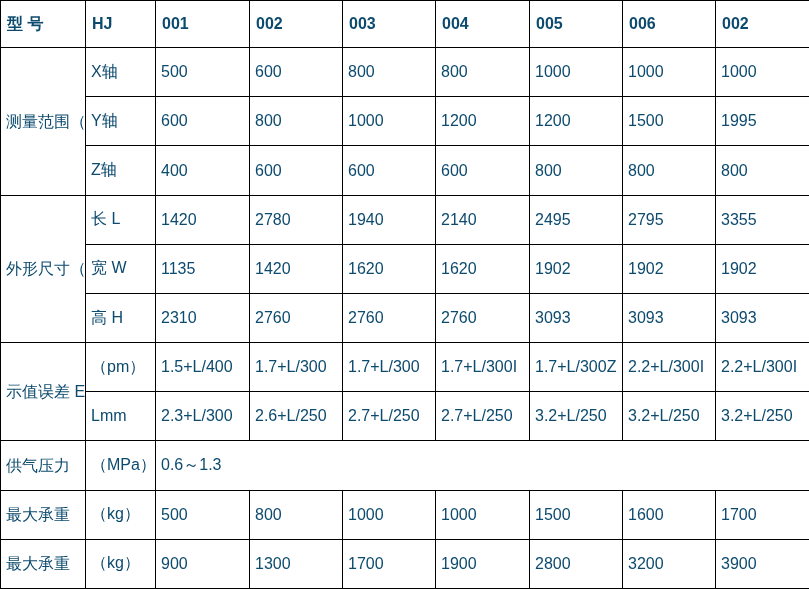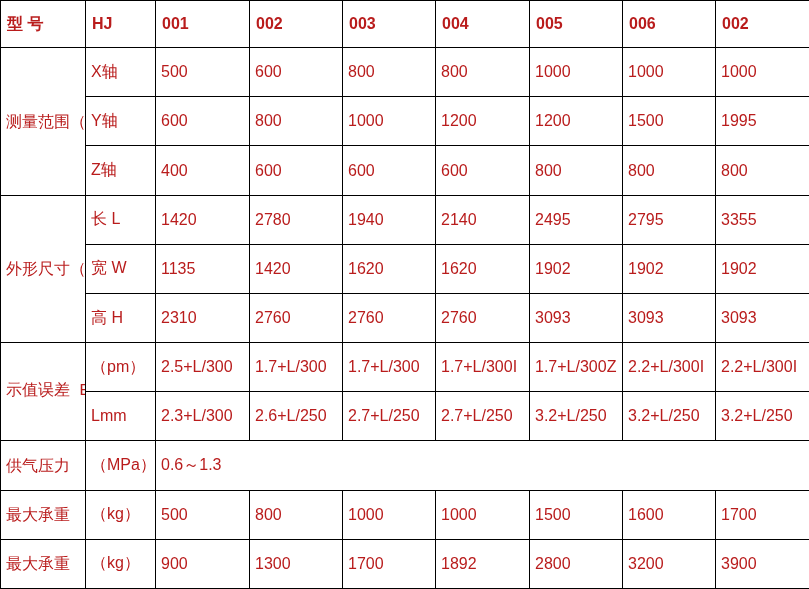--- a/index.html
+++ b/index.html
@@ -3,34 +3,34 @@
 <meta charset="utf-8">
 <style>
   html, body { margin: 0; padding: 0; background: #ffffff; }
   table.spec {
     border-collapse: collapse;
     table-layout: fixed;
     width: 809px;
     height: 589px;
     font-family: "Liberation Sans", "DejaVu Sans", sans-serif;
     font-size: 16px;
-    color: #b91c1c;
+    color: #0c4a6e;
     background: #ffffff;
   }
   table.spec td, table.spec th {
     border: 1px solid #000000;
     padding: 0 5px;
     vertical-align: middle;
     text-align: left;
     white-space: nowrap;
     overflow: hidden;
   }
   table.spec th { font-weight: bold; padding: 0 6px; }
   td.lbl { white-space: normal; line-height: 1.6; padding: 0 3px; }
-  td.lbl.oneline { white-space: nowrap; font-family: Liberation Mono, monospace; }
+  td.lbl.oneline { white-space: nowrap; }
   td.sub { padding: 0 4px; }
   td.val { padding: 0 4px; }
   tr { height: 49px; }
   tr.header-row { height: 47px; }
 </style>
 </head>
 <body>
 
 <table class="spec">
   <colgroup>
@@ -118,21 +118,21 @@
     <td class="val">2760</td>
     <td class="val">2760</td>
     <td class="val">3093</td>
     <td class="val">3093</td>
     <td class="val">3093</td>
   </tr>
 
   <tr>
     <td class="lbl oneline" rowspan="2">示值误差 E</td>
     <td class="sub">（pm）</td>
-    <td class="val">2.5+L/300</td>
+    <td class="val">1.5+L/400</td>
     <td class="val">1.7+L/300</td>
     <td class="val">1.7+L/300</td>
     <td class="val">1.7+L/300I</td>
     <td class="val">1.7+L/300Z</td>
     <td class="val">2.2+L/300I</td>
     <td class="val">2.2+L/300I</td>
   </tr>
   <tr>
     <td class="sub">Lmm</td>
     <td class="val">2.3+L/300</td>
@@ -161,19 +161,19 @@
     <td class="val">1600</td>
     <td class="val">1700</td>
   </tr>
 
   <tr>
     <td class="lbl">最大承重</td>
     <td class="sub">（kg）</td>
     <td class="val">900</td>
     <td class="val">1300</td>
     <td class="val">1700</td>
-    <td class="val">1892</td>
+    <td class="val">1900</td>
     <td class="val">2800</td>
     <td class="val">3200</td>
     <td class="val">3900</td>
   </tr>
 </tbody>
   </table>
 
 </body></html>

